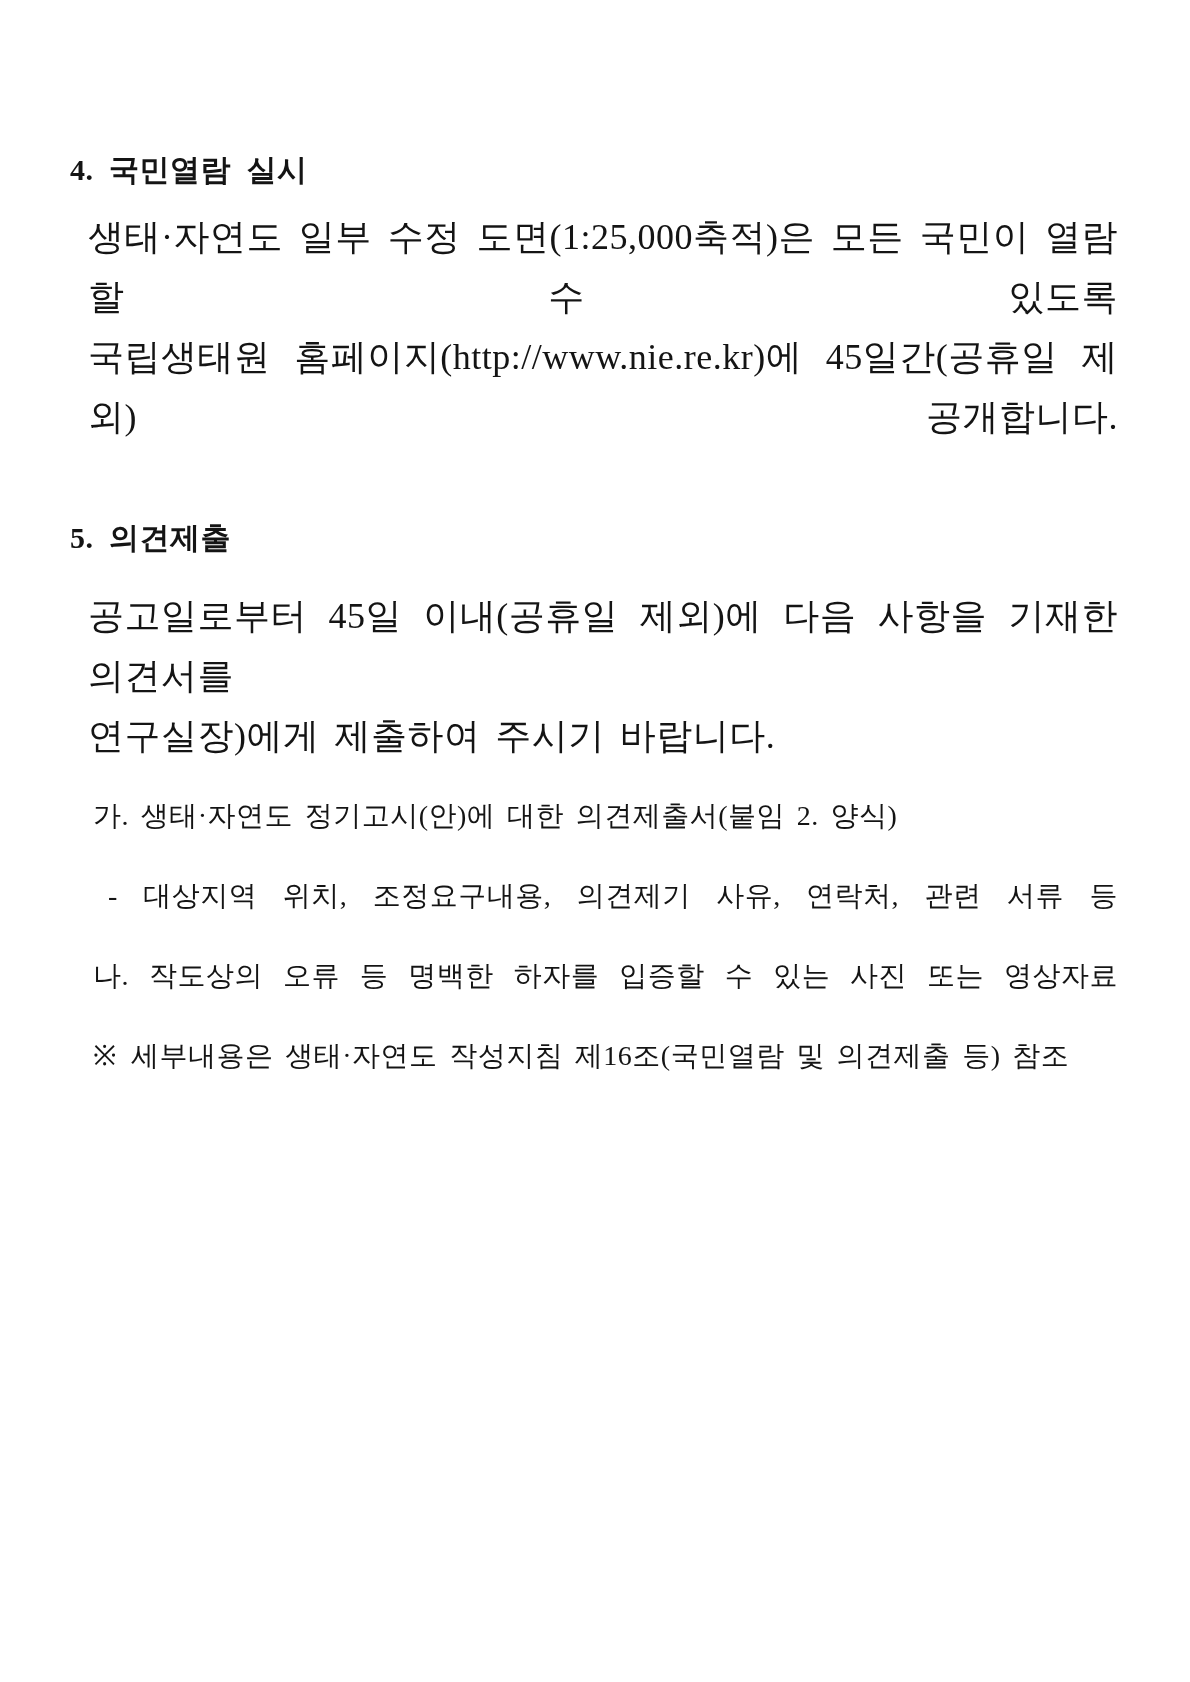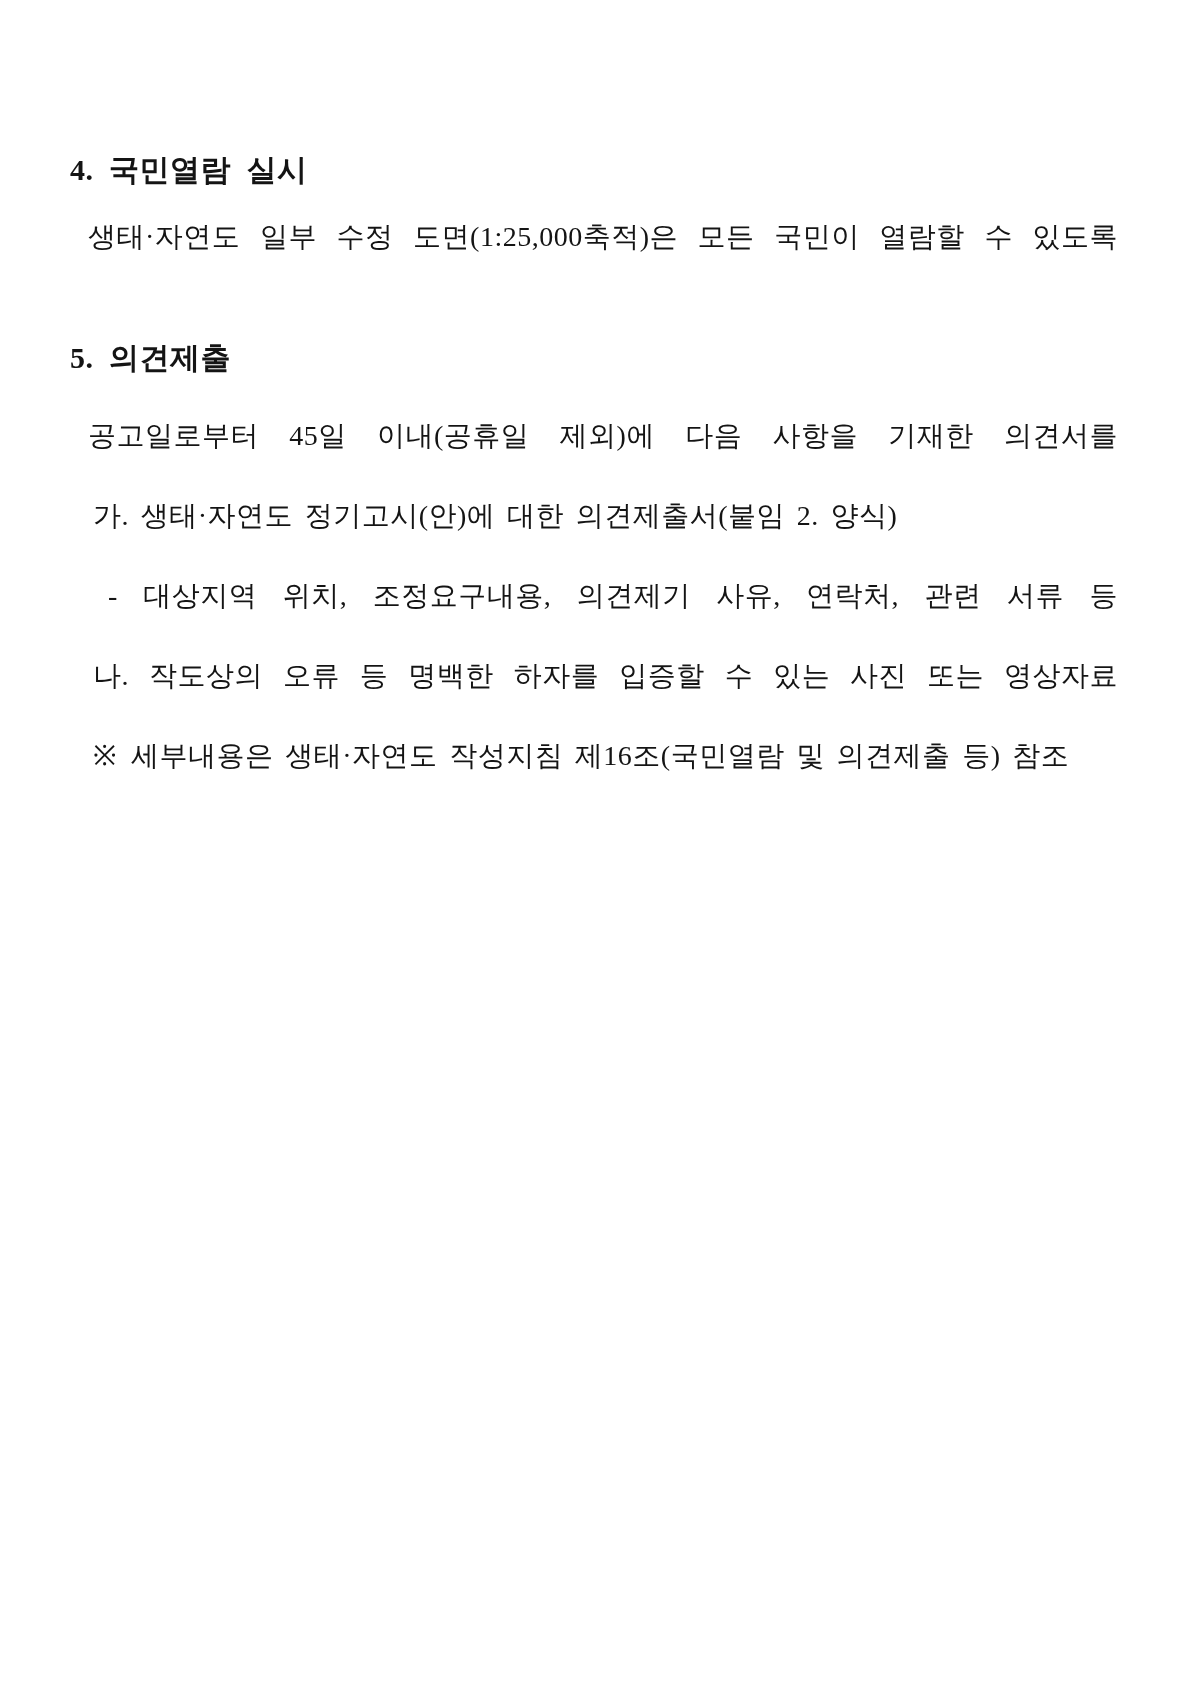--- a/index.html
+++ b/index.html
@@ -24,21 +24,21 @@
   .heading {
     margin: 0;
     font-size: 30px;
     font-weight: bold;
     line-height: 44px;
     letter-spacing: 0.5px;
     word-spacing: 0.25em;
   }
   .para {
     margin: 0;
-    font-size: 28px;
+    font-size: 36px;
     word-spacing: 0.15em;
     letter-spacing: 0.5px;
   }
   .line {
     display: block;
     line-height: 60px;
   }
   .justify-line {
     text-align: justify;
     text-align-last: justify;
@@ -76,28 +76,30 @@
 </style>
 </head>
 <body>
 
 <div class="page">
 
   <section>
     <h2 class="heading">4. 국민열람 실시</h2>
     <p class="para body-indent mt-p4">
       <span class="line justify-line">생태·자연도 일부 수정 도면(1:25,000축적)은 모든 국민이 열람할 수 있도록</span>
+      <span class="line justify-line">국립생태원 홈페이지(http://www.nie.re.kr)에 45일간(공휴일 제외) 공개합니다.</span>
     </p>
   </section>
 
   <section>
     <h2 class="heading mt-h5">5. 의견제출</h2>
 
     <p class="para body-indent mt-p5">
       <span class="line justify-line">공고일로부터 45일 이내(공휴일 제외)에 다음 사항을 기재한 의견서를</span>
+      <span class="line">연구실장)에게 제출하여 주시기 바랍니다.</span>
     </p>
 
     <p class="single item-indent mt-ga">가. 생태·자연도 정기고시(안)에 대한 의견제출서(붙임 2. 양식)</p>
 
     <p class="single dash-indent mt-dash justify-line">- 대상지역 위치, 조정요구내용, 의견제기 사유, 연락처, 관련 서류 등</p>
 
     <p class="single item-indent mt-na justify-line">나. 작도상의 오류 등 명백한 하자를 입증할 수 있는 사진 또는 영상자료</p>
 
     <p class="single item-indent mt-note1">
       <span class="note-marker">※</span><span>세부내용은 생태·자연도 작성지침 제16조(국민열람 및 의견제출 등) 참조</span>

